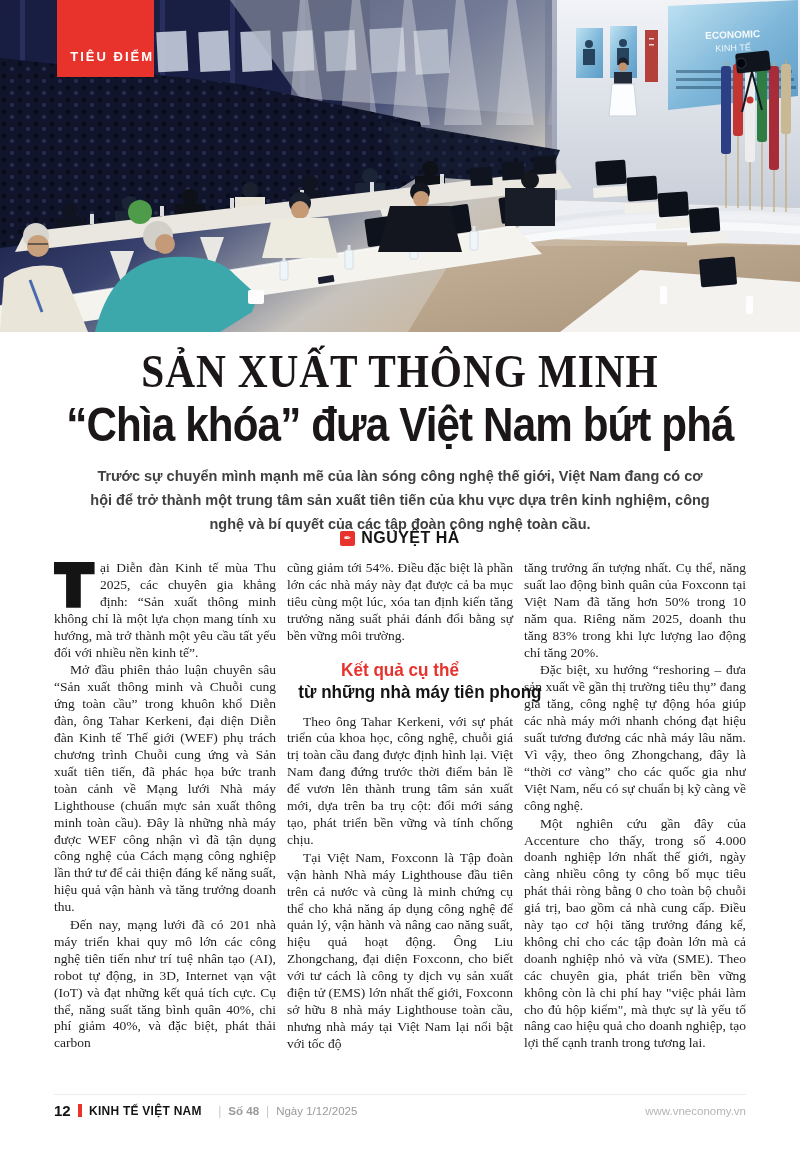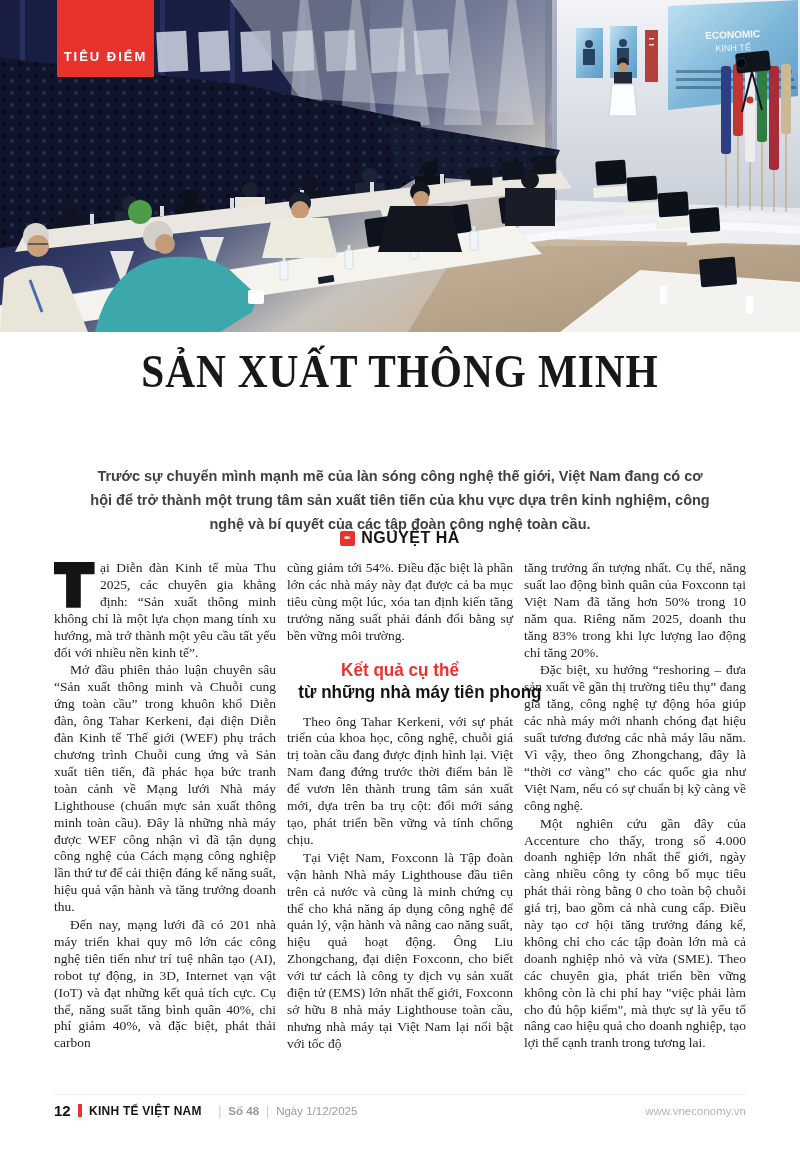--- a/index.html
+++ b/index.html
@@ -12,21 +12,21 @@
     margin:0 auto; overflow:hidden; font-family:"Liberation Serif", serif;
   }
   
   .hero{position:absolute; top:0; left:0; width:800px; height:332px;}
   .hero svg{display:block;}
   
   .tag{
     position:absolute; top:0; left:57px; width:97px; height:77px;
     background:var(--accent_red,#e8322c); color:#fff;
     font-family:"Liberation Sans", sans-serif; font-weight:bold;
-    font-size:13px; letter-spacing:2px; text-align:center; padding-top:49px;
+    font-size:13px; letter-spacing:2px; text-align:right; padding-top:49px;
   }
   
   .headline{position:absolute; top:344px; left:0; width:800px; text-align:center; color:var(--headline_ink,#1b1718);}
   .hl1{display:block; white-space:nowrap;}
   .hl1 > span{
     display:inline-block; font-family:"Liberation Serif", serif; font-weight:bold;
     font-size:47px; letter-spacing:1px; transform:scaleX(0.88); transform-origin:center;
   }
   .hl2{display:block; white-space:nowrap; margin-top:-2px;}
   .hl2 > span{
@@ -344,20 +344,21 @@
       <line x1="30" y1="280" x2="42" y2="312" stroke="#4a6ab0" stroke-width="3"></line>
     </svg>
   </div>
 
   <div class="tag">
     <span>TIÊU ĐIỂM</span>
   </div>
 
   <header class="headline">
     <div class="hl1"><span>SẢN XUẤT THÔNG MINH</span></div>
+    <div class="hl2"><span>“Chìa khóa” đưa Việt Nam bứt phá</span></div>
   </header>
 
   <p class="lede">Trước sự chuyển mình mạnh mẽ của làn sóng công nghệ thế giới, Việt Nam đang có cơ hội để trở thành một trung tâm sản xuất tiên tiến của khu vực dựa trên kinh nghiệm, công nghệ và bí quyết của các tập đoàn công nghệ toàn cầu.</p>
 
   <div class="byline">
     <span class="pen-badge">✒</span>
     <span class="byline-name">NGUYỆT HÀ</span>
   </div>
 
   <section class="body">

